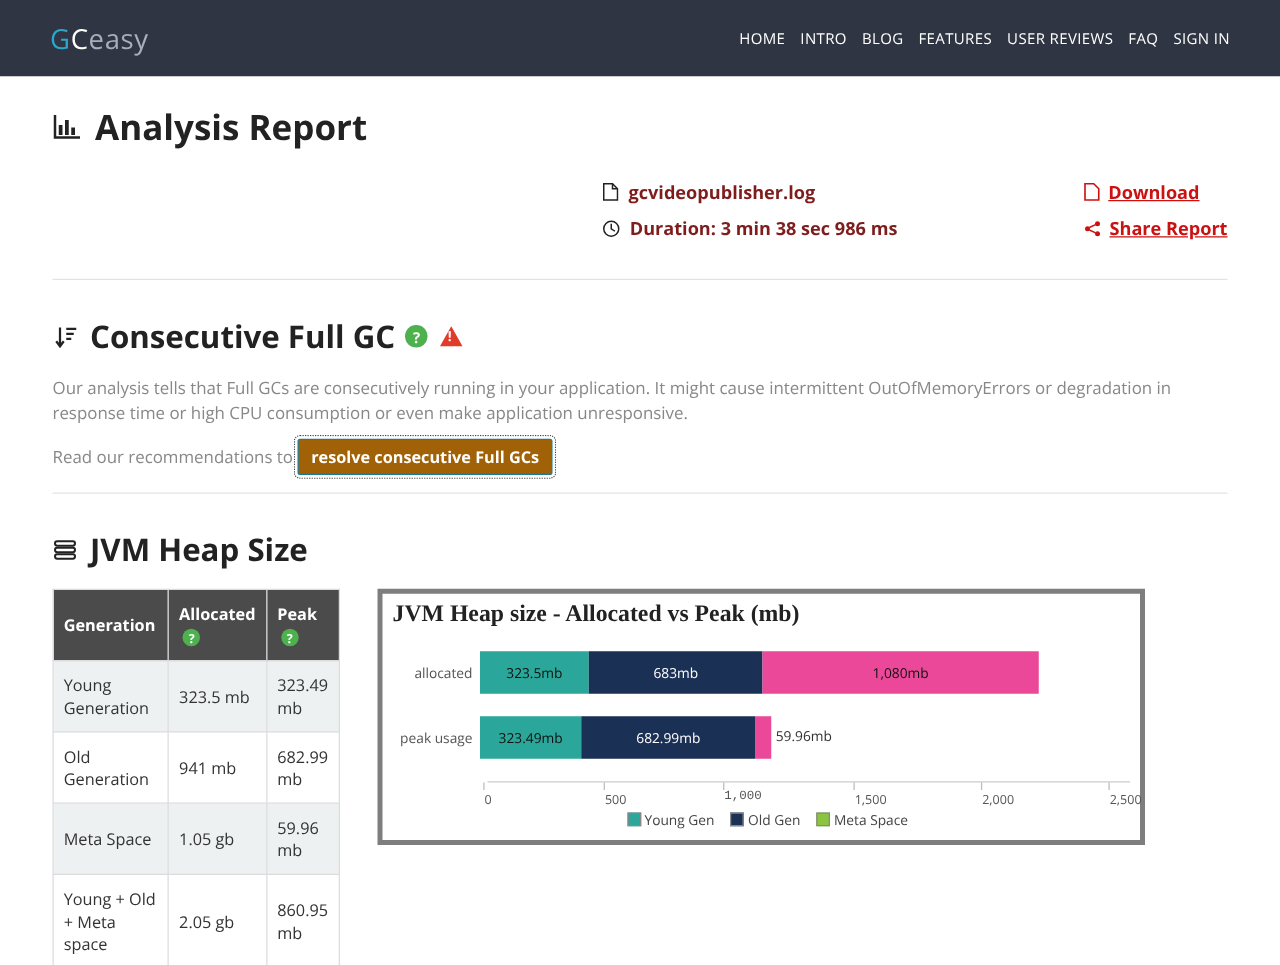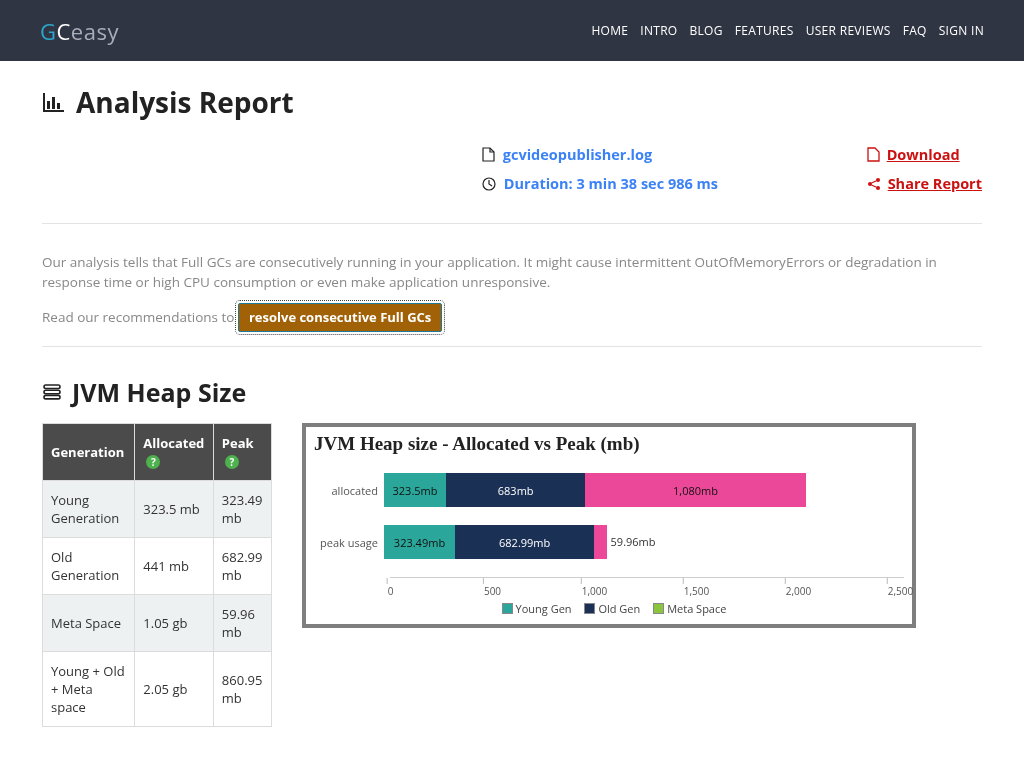--- a/index.html
+++ b/index.html
@@ -53,21 +53,21 @@
     gap: 10px;
   }
   .meta-block {
     display: flex;
     justify-content: space-between;
     margin-left: 440px;
     margin-top: 24px;
     margin-bottom: 20px;
     font-size: 14.5px;
   }
-  .meta-left .line { margin-bottom: 10px; font-weight:700; color:#3b82f6;}
+  .meta-left .line { margin-bottom: 10px; font-weight:700; color:#7f1d1d;}
   .meta-left .line svg { vertical-align: -2px; margin-right:4px;}
   .meta-right a {
     color: #cc1111;
     font-weight: 700;
     text-decoration: underline;
   }
   .meta-right .line { margin-bottom: 10px; }
   .meta-right .line svg { vertical-align: -2px; margin-right:3px;}
   hr.sep {
     border: none;
@@ -286,20 +286,31 @@
             <circle cx="11" cy="11" r="2" fill="#cc1111"></circle>
             <path d="M4.5 6L9.5 3.7M4.5 8L9.5 10.3" stroke="#cc1111" stroke-width="1.2"></path>
           </svg>
         <a href="#">Share Report</a>
       </div>
     </div>
   </div>
 
   <hr class="sep">
 
+  <div class="section-header">
+    <span class="icon">
+      <svg width="20" height="20" viewBox="0 0 20 20">
+          <path d="M3 14l3 4 3-4M6 18V3" stroke="#222" stroke-width="1.8" fill="none"></path>
+          <path d="M11 4h8M11 8h6M11 12h4" stroke="#222" stroke-width="1.8"></path>
+        </svg>
+    </span>
+    <span>Consecutive Full GC</span>
+    <span class="help-badge">?</span>
+    <span class="warn-tri"></span>
+  </div>
   <div class="gray-text">Our analysis tells that Full GCs are consecutively running in your application. It might cause intermittent OutOfMemoryErrors or degradation in response time or high CPU consumption or even make application unresponsive.</div>
   <div class="gray-text">
     <span>Read our recommendations to </span>
     <a href="#" class="btn-resolve">resolve consecutive Full GCs</a>
   </div>
 
   <hr class="sep">
 
   <div class="section-header">
     <span class="icon">
@@ -323,21 +334,21 @@
         </tr>
       </thead>
       <tbody>
         <tr>
           <td>Young Generation</td>
           <td>323.5 mb</td>
           <td>323.49 mb</td>
         </tr>
         <tr>
           <td>Old Generation</td>
-          <td>441 mb</td>
+          <td>941 mb</td>
           <td>682.99 mb</td>
         </tr>
         <tr>
           <td>Meta Space</td>
           <td>1.05 gb</td>
           <td>59.96 mb</td>
         </tr>
         <tr>
           <td>Young + Old + Meta space</td>
           <td>2.05 gb</td>
@@ -345,40 +356,40 @@
         </tr>
       </tbody>
     </table>
 
     <div class="chart-frame">
       <div class="chart-title">JVM Heap size - Allocated vs Peak (mb)</div>
       <div id="chart-body">
           <div class="chart-row">
             <div class="ylabel">allocated</div>
             <div class="bar-track">
-              <div class="seg c-young" style="width: 62px;">323.5mb</div>
+              <div class="seg c-young" style="width: 87px;">323.5mb</div>
               <div class="seg c-old" style="width: 139.332px;">683mb</div>
               <div class="seg c-meta" style="width: 220.32px;">1,080mb</div>
             </div>
           </div>
           <div class="chart-row">
             <div class="ylabel">peak usage</div>
             <div class="bar-track">
-              <div class="seg c-young" style="width: 71px;">323.49mb</div>
+              <div class="seg c-young" style="width: 81px;">323.49mb</div>
               <div class="seg c-old" style="width: 139.33px;">682.99mb</div>
               <div class="seg c-meta outlabel" style="width: 12.2318px; overflow: visible;">
                 <span style="position: absolute; left: 16.2318px; top: 9px; color: rgb(51, 51, 51);">59.96mb</span>
               </div>
             </div>
           </div>
         </div>
       <div class="axis-area" id="axis">
           <div class="tick" style="left: 0px;">0</div>
           <div class="tick" style="left: 102px;">500</div>
-          <div class="tick" style="left: 204px;">1,000</div>
+          <div class="tick" style="left: 204px; font-family: Liberation Mono, monospace;">1,000</div>
           <div class="tick" style="left: 306px;">1,500</div>
           <div class="tick" style="left: 408px;">2,000</div>
           <div class="tick" style="left: 510px;">2,500</div>
         </div>
       <div class="legend">
         <span class="sw young"></span><span>Young Gen</span>
         <span class="sw old"></span><span>Old Gen</span>
         <span class="sw meta"></span><span>Meta Space</span>
       </div>
     </div>

